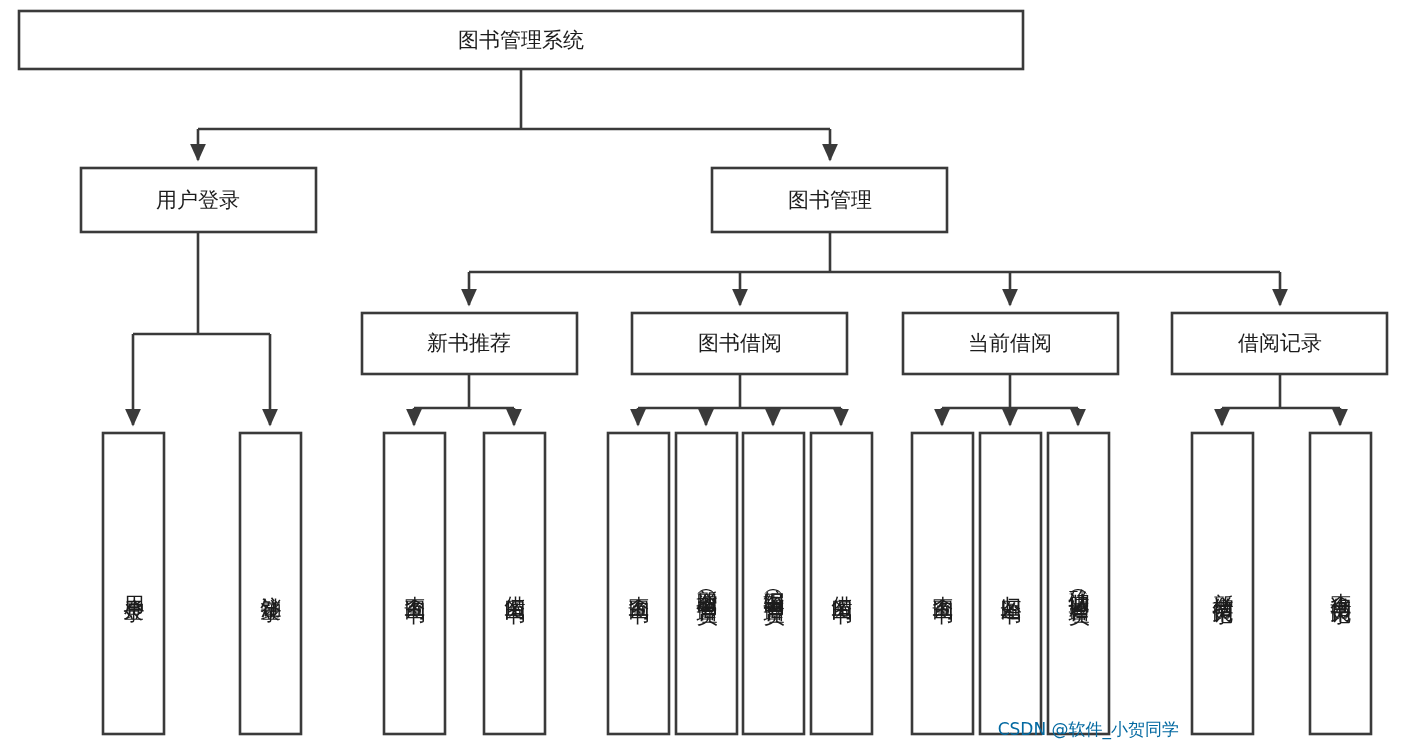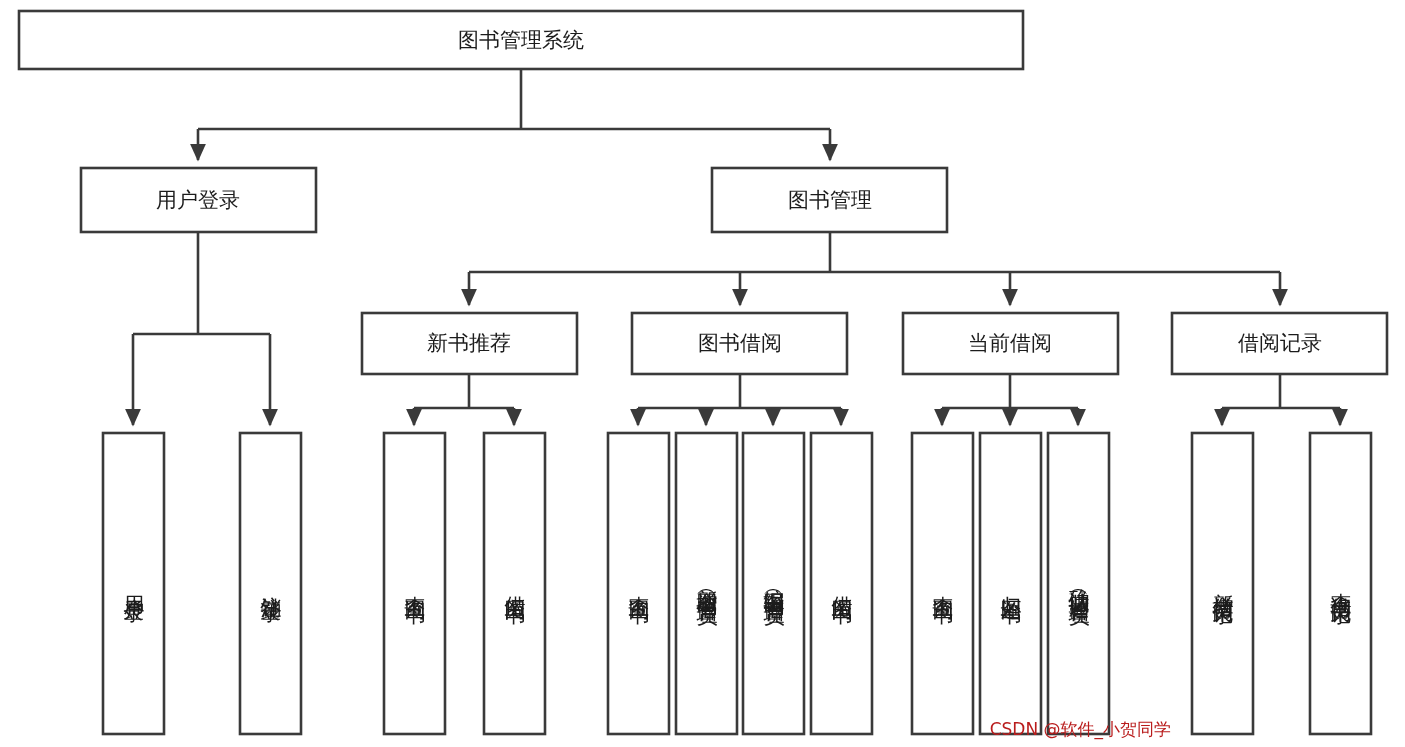--- a/index.html
+++ b/index.html
@@ -61,25 +61,25 @@
     stroke-width: 2.6;
     fill: none;
     stroke-linecap: butt;
   }
   .arrow-head {
     fill: #3a3a3a;
     stroke: none;
   }
   .watermark {
     position: absolute;
-    right: 12px;
+    right: 4px;
     bottom: 6px;
     font-family: "DejaVu Sans", "Liberation Sans", sans-serif;
     font-size: 17px;
-    color: #b91c1c;
+    color: #0369a1;
     white-space: nowrap;
     user-select: none;
   }
 </style>
 </head>
 <body>
 
 <div id="diagram-root">
 
   <svg class="flow" viewBox="0 0 1405 747" xmlns="http://www.w3.org/2000/svg">

